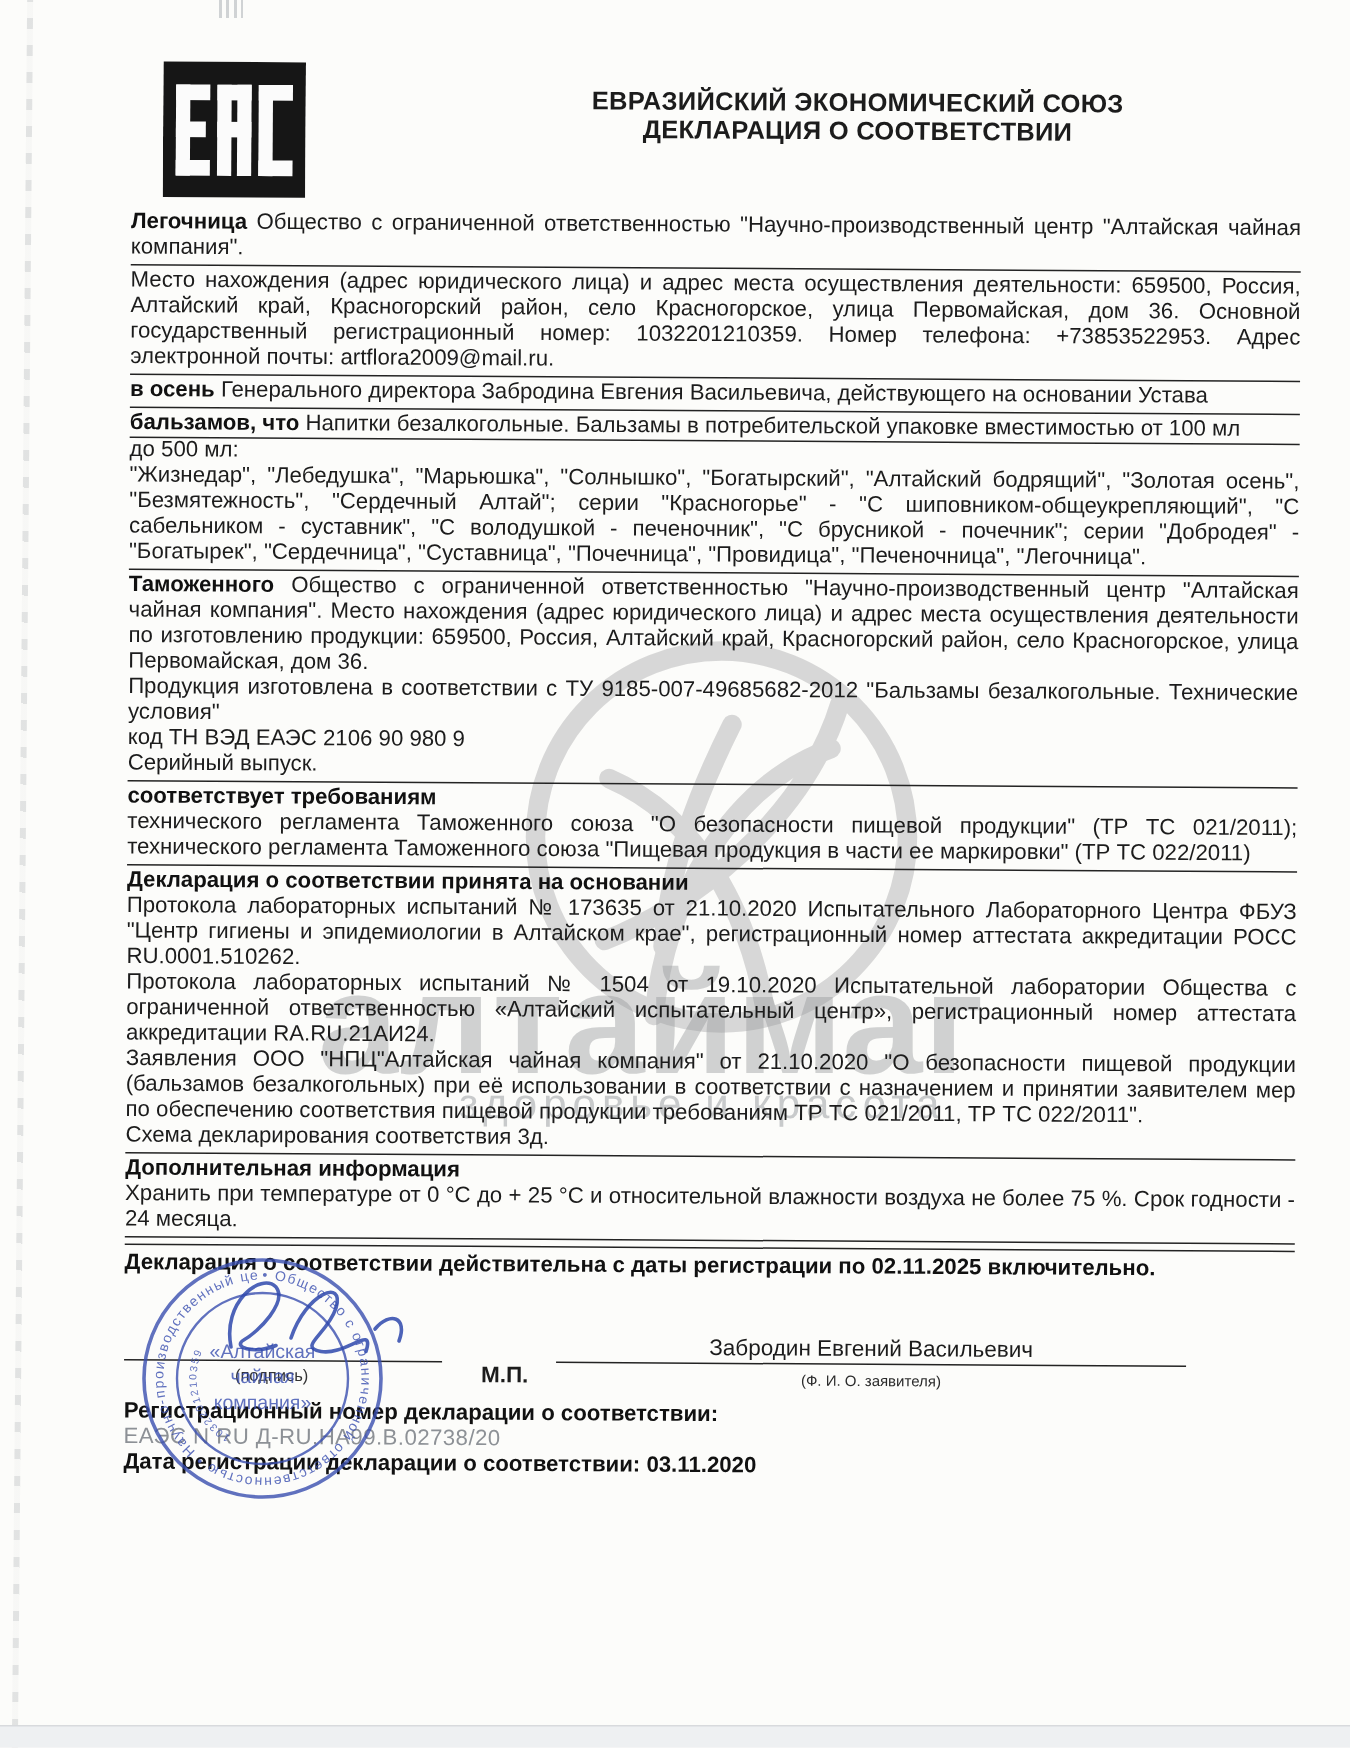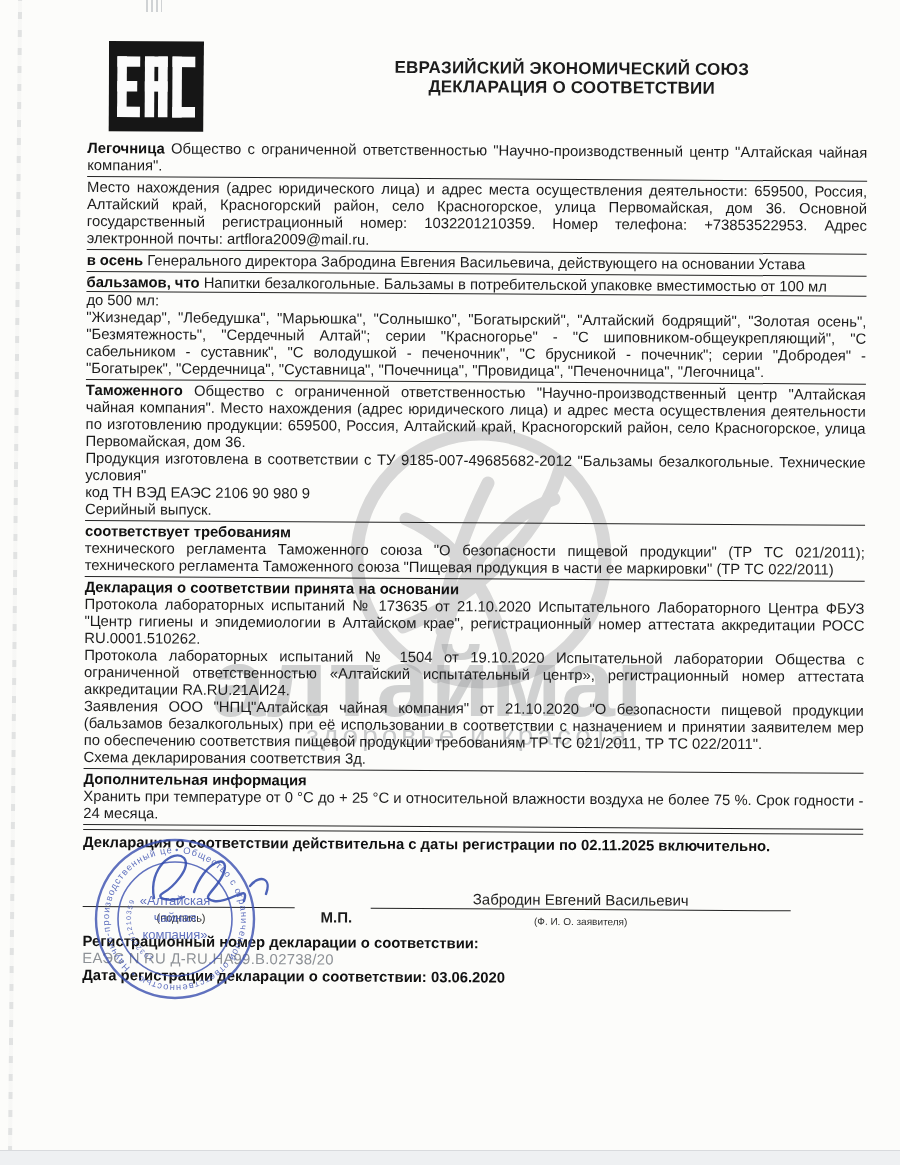--- a/index.html
+++ b/index.html
@@ -163,21 +163,21 @@
       <div class="mp">М.П.</div>
       <div class="signer-name">Забродин Евгений Васильевич</div>
       <div class="sig-line-right"></div>
       <div class="sig-caption">(подпись)</div>
       <div class="name-caption">(Ф. И. О. заявителя)</div>
     </div>
 
     <div class="reg">
       <p><b>Регистрационный номер декларации о соответствии:</b></p>
       <p class="regnum">ЕАЭС N RU Д-RU.НА99.В.02738/20</p>
-      <p><b>Дата регистрации декларации о соответствии:</b> <b>03.06.2020</b></p>
+      <p><b>Дата регистрации декларации о соответствии:</b> <b>03.11.2020</b></p>
     </div>
 
   </div>
 
   <div class="stamp">
     <svg width="168" height="168" viewBox="0 0 168 168">
       <defs>
         <path id="stampRing" d="M84,18 a66,66 0 1,1 -0.05,0" fill="none"></path>
         <path id="stampRing2" d="M84,40 a44,44 0 1,1 -0.05,0" fill="none"></path>
       </defs>

